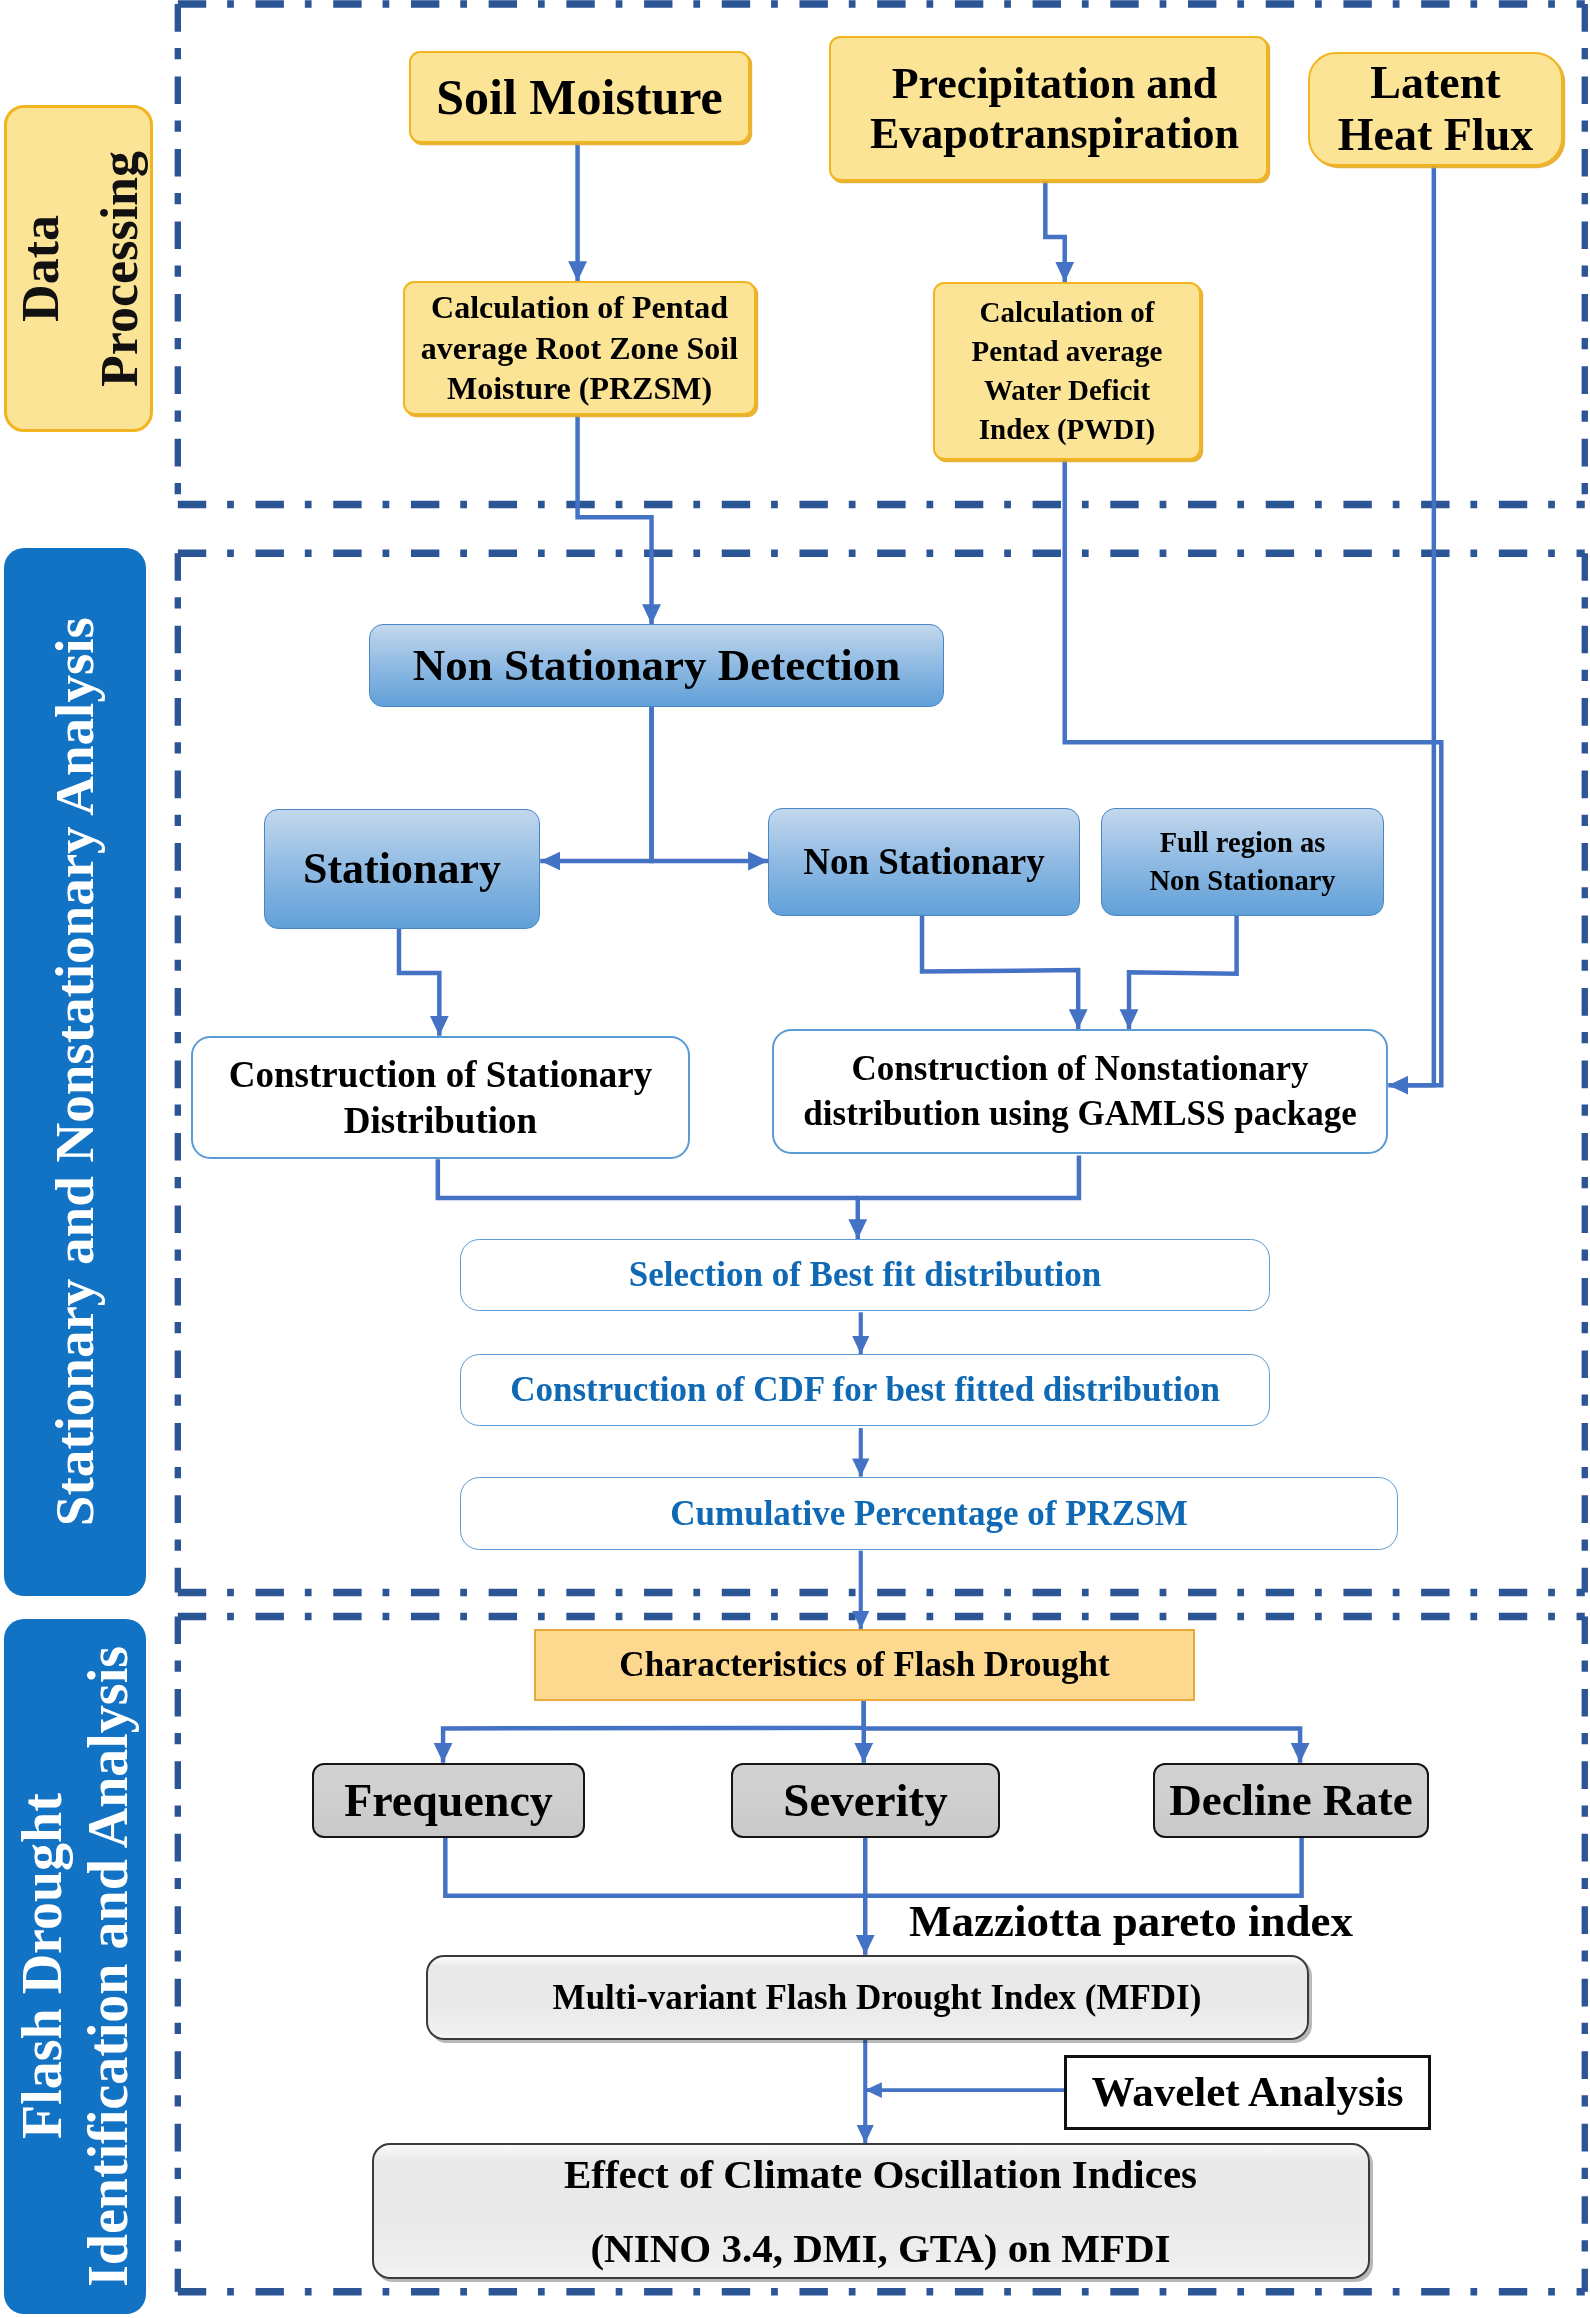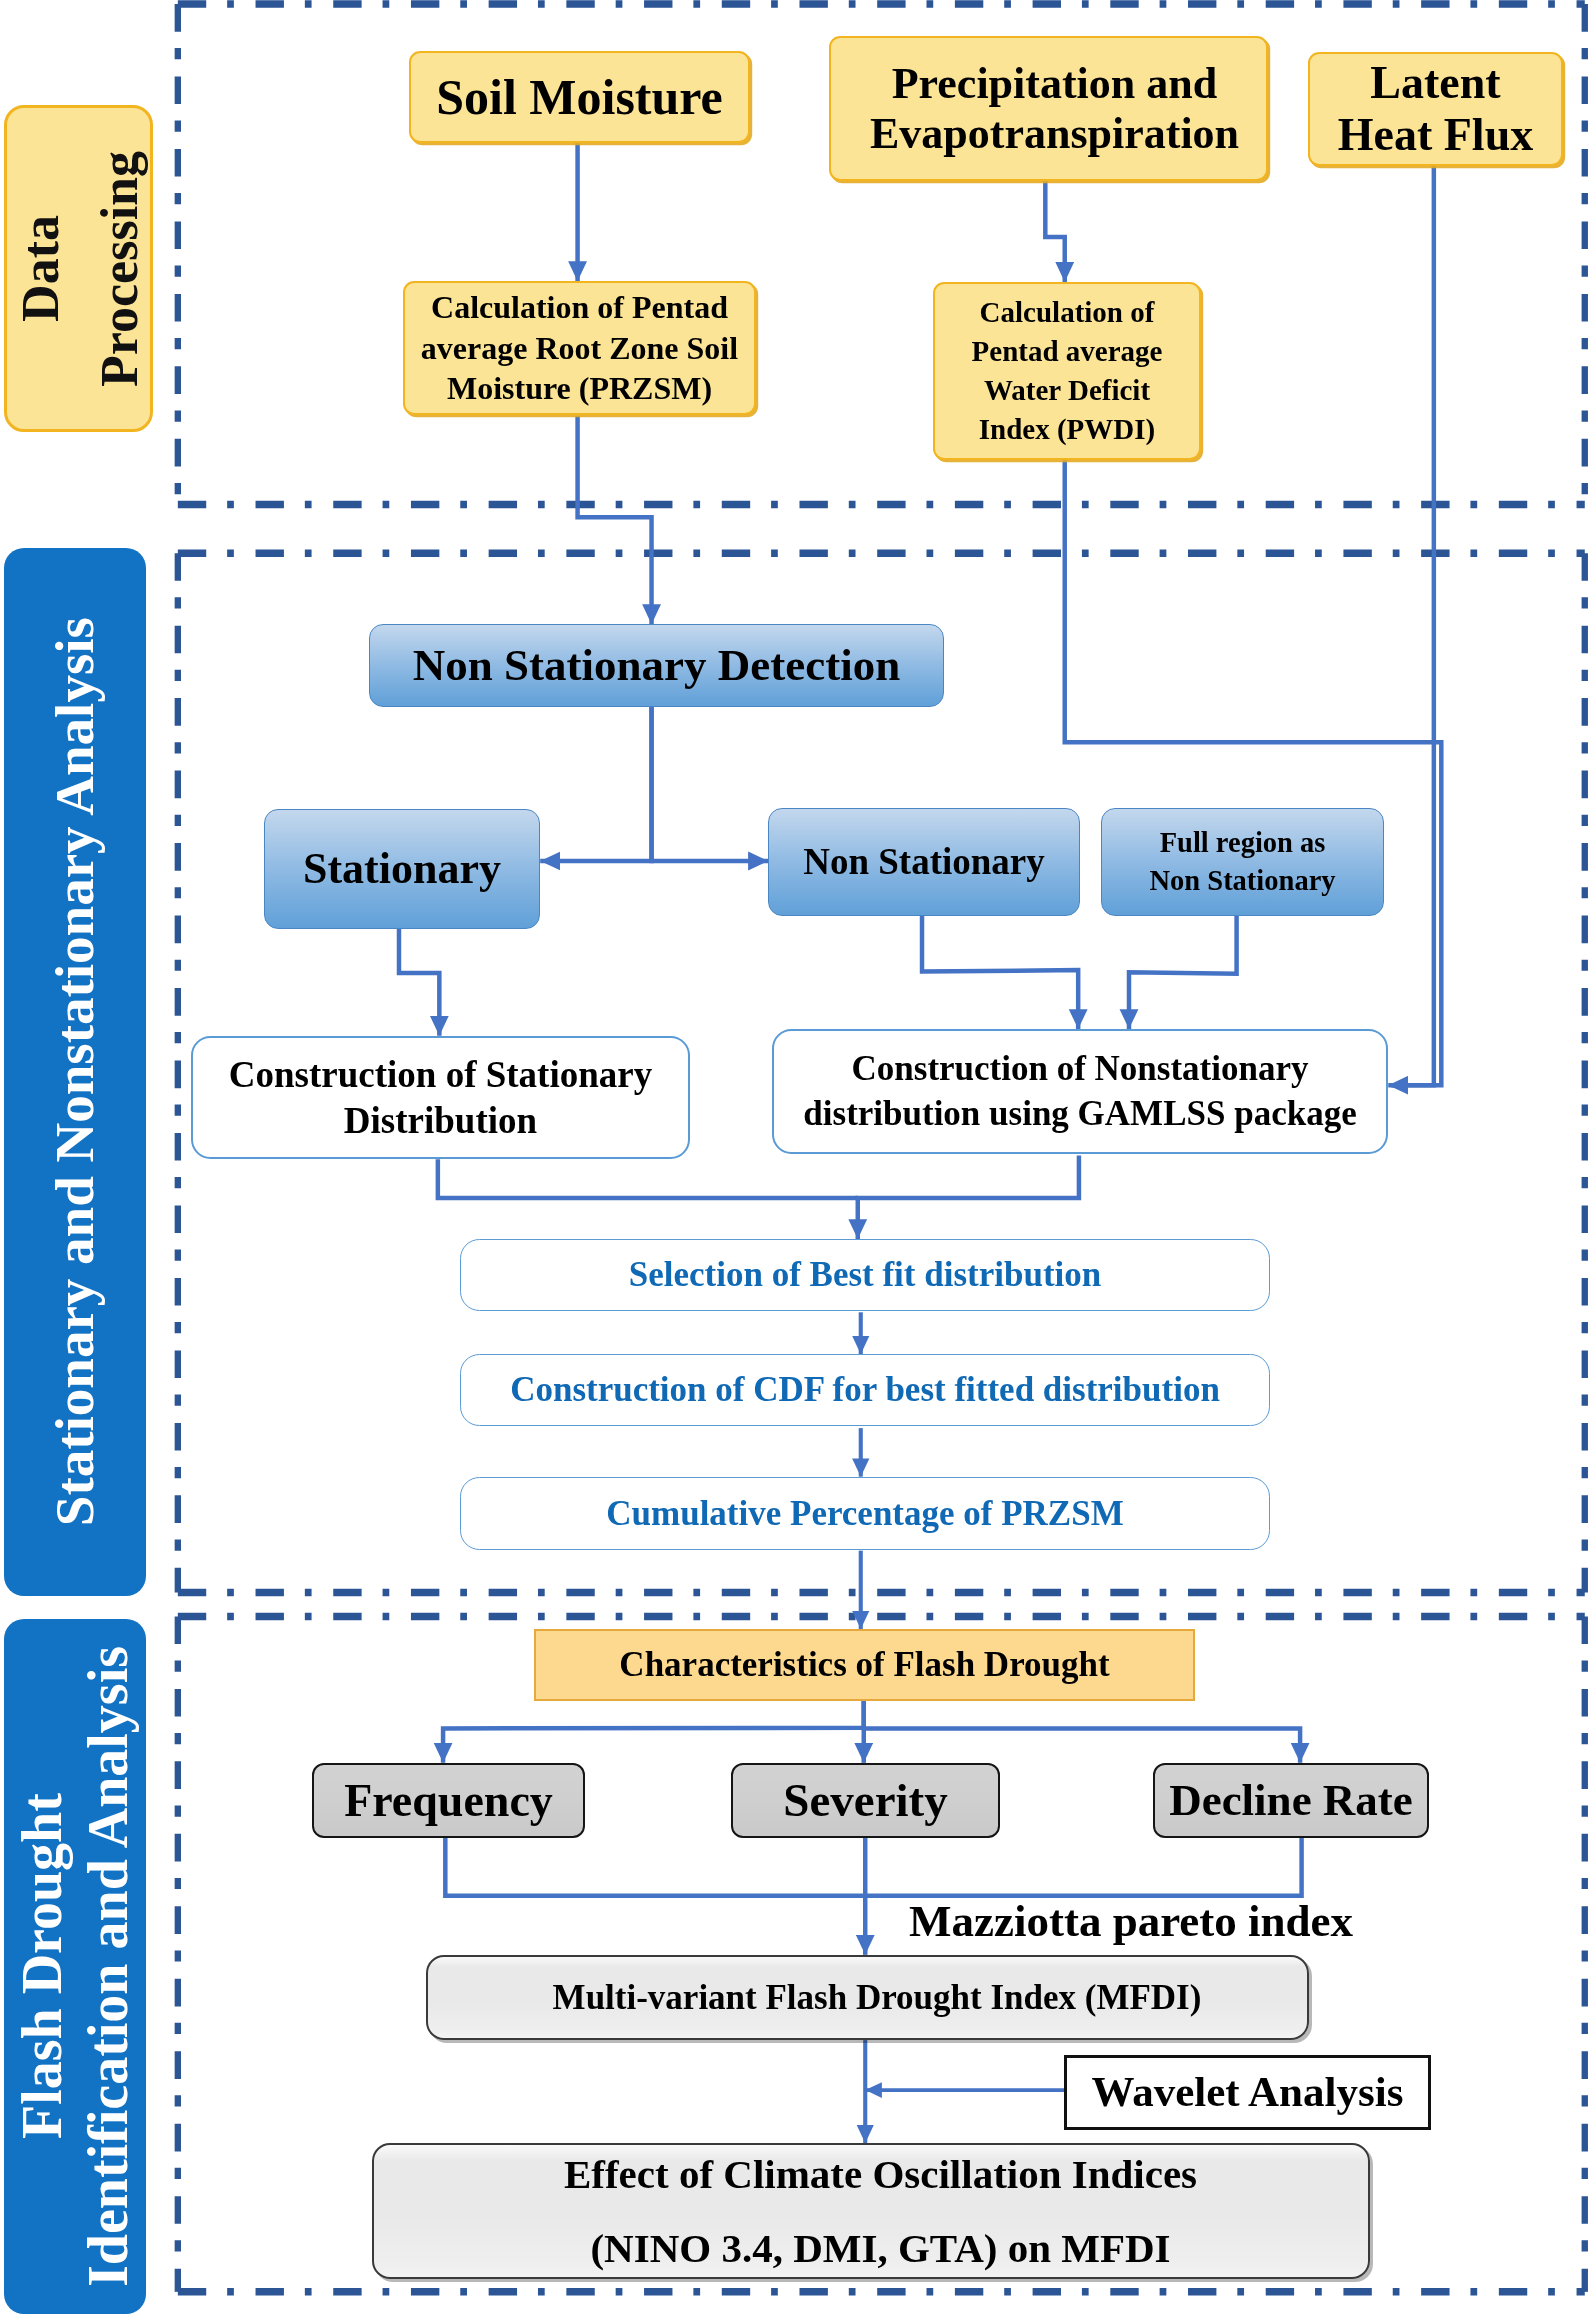--- a/index.html
+++ b/index.html
@@ -99,21 +99,21 @@
 <div class="abs sidelab sl-blue" style="left:3.7px;top:548px;width:142px;height:1048px;font-size:55px;">
       <span class="txt">Stationary and Nonstationary Analysis</span>
     </div>
 <div class="abs sidelab sl-blue lh-tight" style="left:3.7px;top:1619px;width:142px;height:695px;font-size:56px;line-height:1.28;">
       <span class="txt">Flash Drought
 Identification and Analysis</span>
     </div>
 <div class="abs ctr ybox" style="left:409px;top:51px;width:341px;height:92px;font-size:50px;line-height:1.12;"><span>Soil Moisture</span></div>
 <div class="abs ctr ybox" style="left:829px;top:36px;width:439px;height:145px;font-size:44px;line-height:1.12;padding-left:12px;"><span>Precipitation and
 Evapotranspiration</span></div>
-<div class="abs ctr ybox" style="left:1308px;top:52px;width:255px;height:114px;font-size:46px;line-height:1.12;"><span>Latent
+<div class="abs ctr ybox" style="left:1308px;top:52px;width:255px;height:114px;font-size:46px;line-height:1.12;border-radius:28px;"><span>Latent
 Heat Flux</span></div>
 <div class="abs ctr ybox" style="left:403px;top:281px;width:353px;height:134px;font-size:32px;line-height:1.28;"><span>Calculation  of  Pentad
 average  Root  Zone  Soil
 Moisture  (PRZSM)</span></div>
 <div class="abs ctr ybox" style="left:933px;top:282px;width:268px;height:178px;font-size:29px;line-height:1.34;"><span>Calculation  of
 Pentad  average
 Water  Deficit
 Index  (PWDI)</span></div>
 <div class="abs ctr bbox" style="left:369px;top:624px;width:575px;height:83px;font-size:45px;line-height:1.12;"><span>Non Stationary Detection</span></div>
 <div class="abs ctr bbox" style="left:264px;top:809px;width:276px;height:120px;font-size:44px;line-height:1.12;"><span>Stationary</span></div>
@@ -123,21 +123,21 @@
 <div class="abs ctr wbox" style="left:191px;top:1036px;width:499px;height:123px;font-size:37px;line-height:1.22;"><span>Construction   of Stationary
 Distribution</span></div>
 <div class="abs ctr wbox" style="left:772px;top:1029px;width:616px;height:125px;font-size:35px;line-height:1.27;"><span>Construction of Nonstationary
 distribution using GAMLSS package</span></div>
 <div class="abs ctr wbox-blue" style="left:460px;top:1239px;width:810px;height:72px;font-size:35px;line-height:1.12;">
       <span>Selection of Best fit distribution</span>
     </div>
 <div class="abs ctr wbox-blue" style="left:460px;top:1354px;width:810px;height:72px;font-size:35px;line-height:1.12;">
       <span>Construction of CDF for best fitted distribution</span>
     </div>
-<div class="abs ctr wbox-blue" style="left:460px;top:1477px;width:810px;height:73px;font-size:35px;line-height:1.12;">
+<div class="abs ctr wbox-blue" style="left:460px;top:1477px;width:938px;height:73px;font-size:35px;line-height:1.12;">
       <span>Cumulative Percentage of PRZSM</span>
     </div>
 <div class="abs ctr ybox-sq" style="left:534px;top:1629px;width:661px;height:72px;font-size:35px;line-height:1.12;">
       <span>Characteristics of Flash Drought</span>
     </div>
 <div class="abs ctr gbox" style="left:312px;top:1763px;width:273px;height:75px;font-size:46px;line-height:1.12;">
       <span>Frequency</span>
     </div>
 <div class="abs ctr gbox" style="left:731px;top:1763px;width:269px;height:75px;font-size:47px;line-height:1.12;">
       <span>Severity</span>

